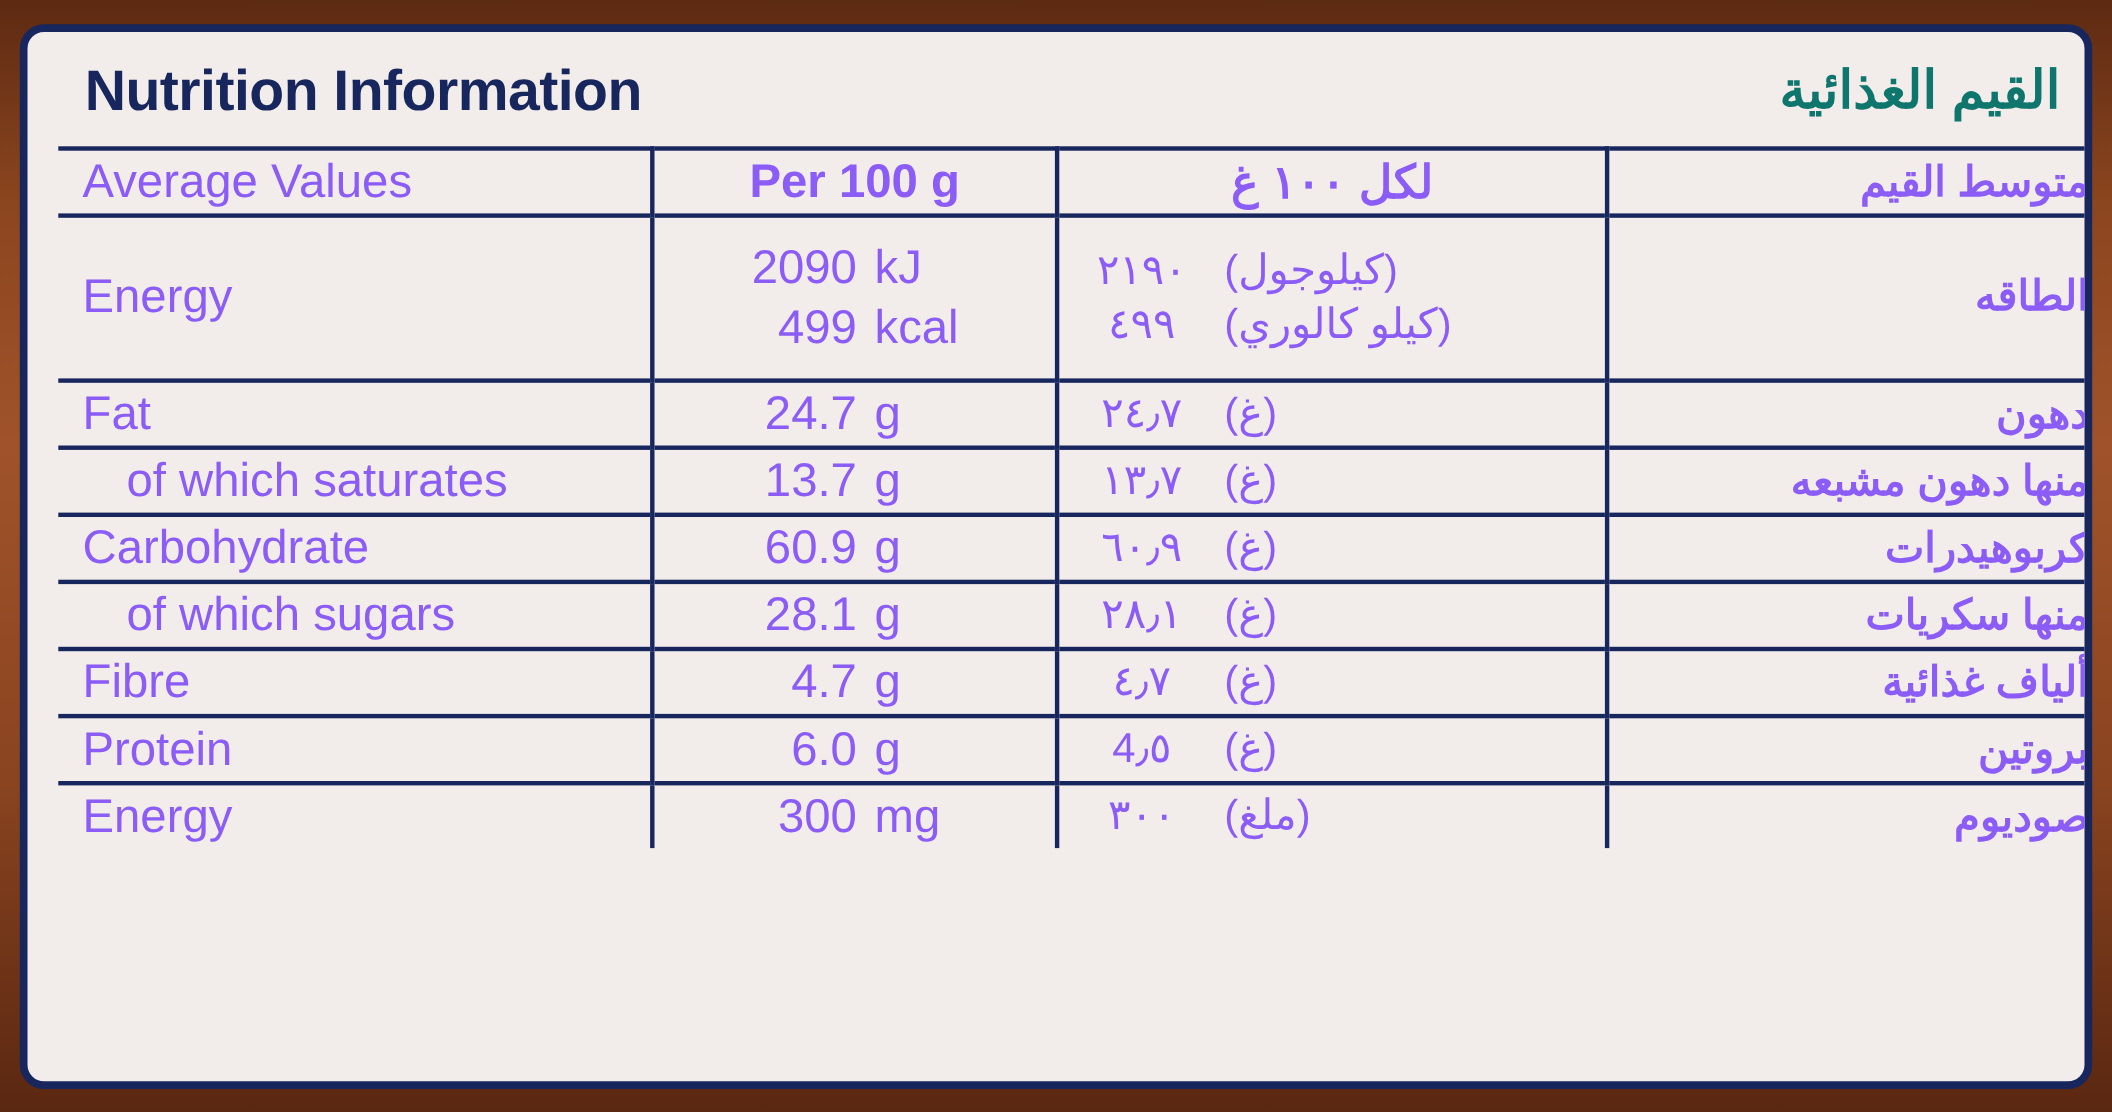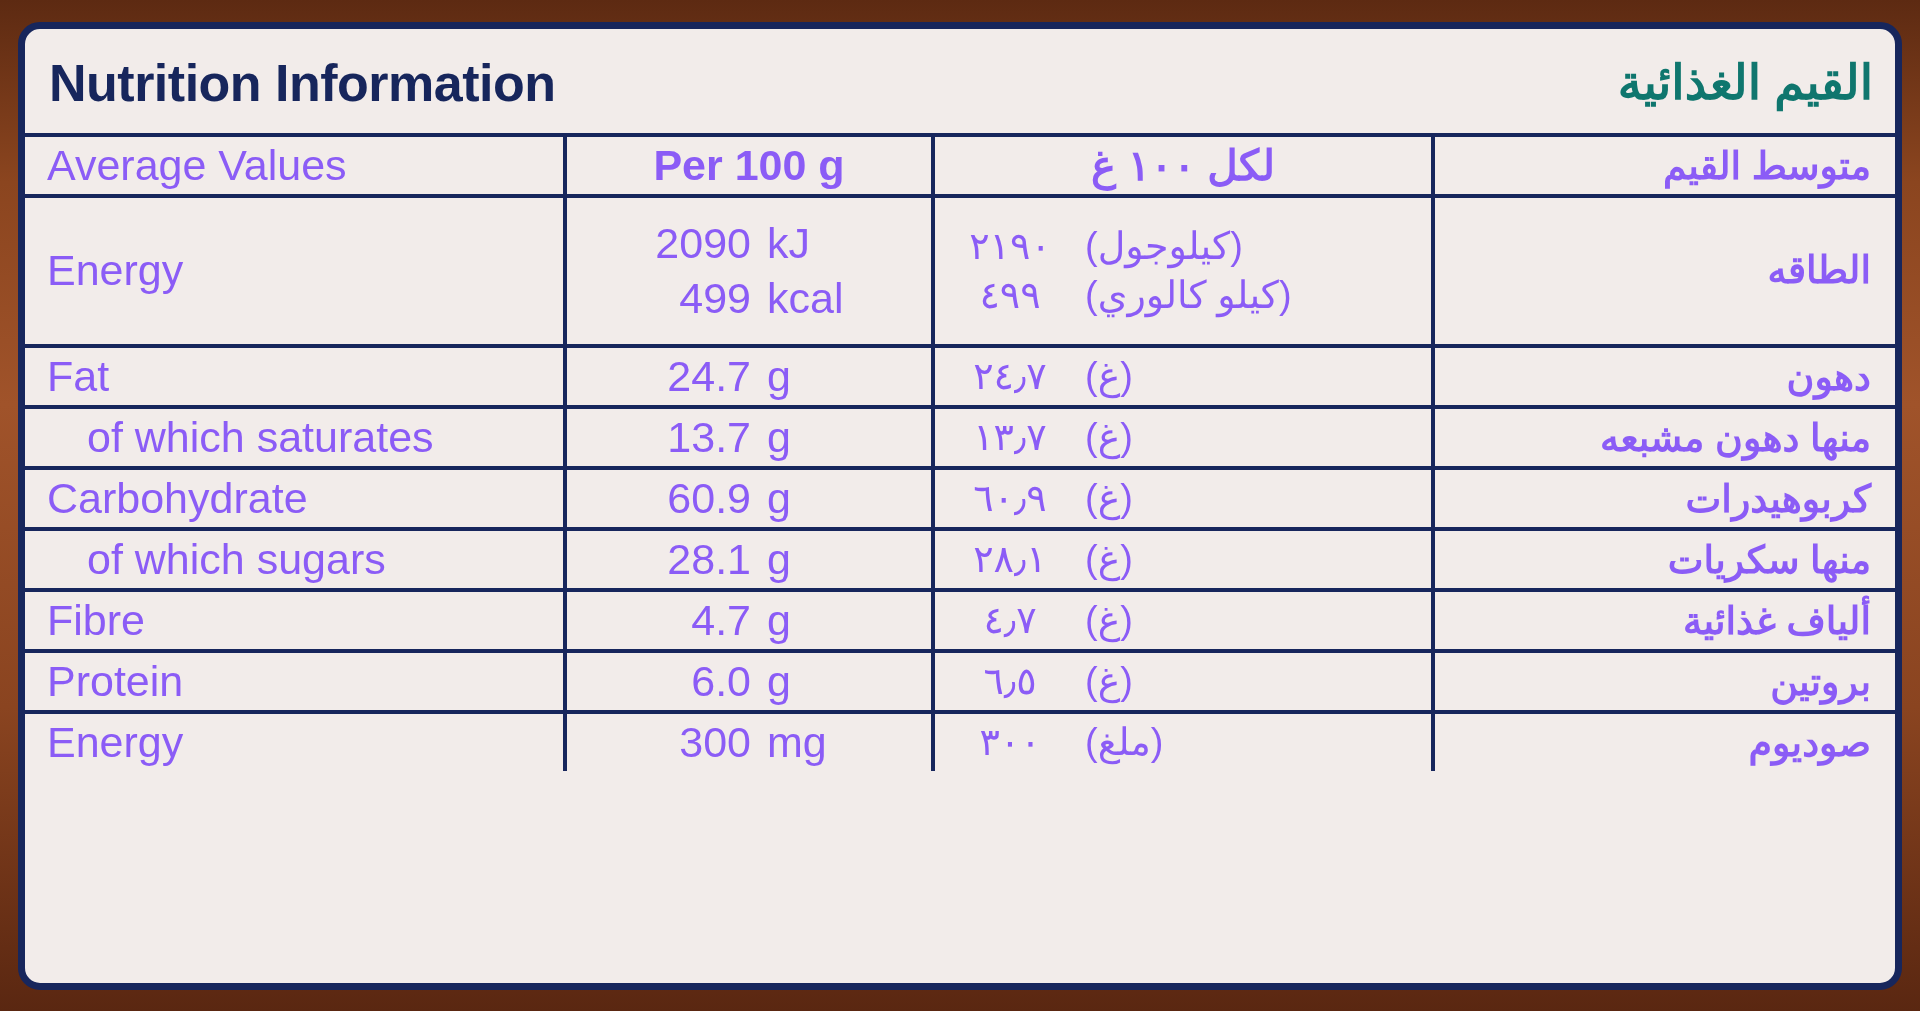--- a/index.html
+++ b/index.html
@@ -30,20 +30,21 @@
     border: 7px solid #17265c;
     border-radius: 22px;
     box-sizing: border-box;
     overflow: hidden;
   }
   .panel-inner {
     position: absolute;
     inset: 0;
     display: flex;
     flex-direction: column;
+    margin-left: 28px;
   }
   .title-row {
     display: flex;
     align-items: center;
     justify-content: space-between;
     padding: 6px 22px 2px 24px;
     height: 104px;
     box-sizing: border-box;
   }
   .title-en {
@@ -316,21 +317,21 @@
             </td>
             <td>
               <div class="val-line">
                 <span class="val-num">6.0</span>
                 <span class="val-unit">g</span>
               </div>
             </td>
             <td>
               <div class="arval-line">
                 <span class="arval-unit">(غ)</span>
-                <span class="arval-num">٦٫٥</span>
+                <span class="arval-num">4٫٥</span>
               </div>
             </td>
             <td class="last">
               <div class="cell-ar">بروتين</div>
             </td>
           </tr>
           <tr>
             <td>
               <div class="cell-en">Energy</div>
             </td>

